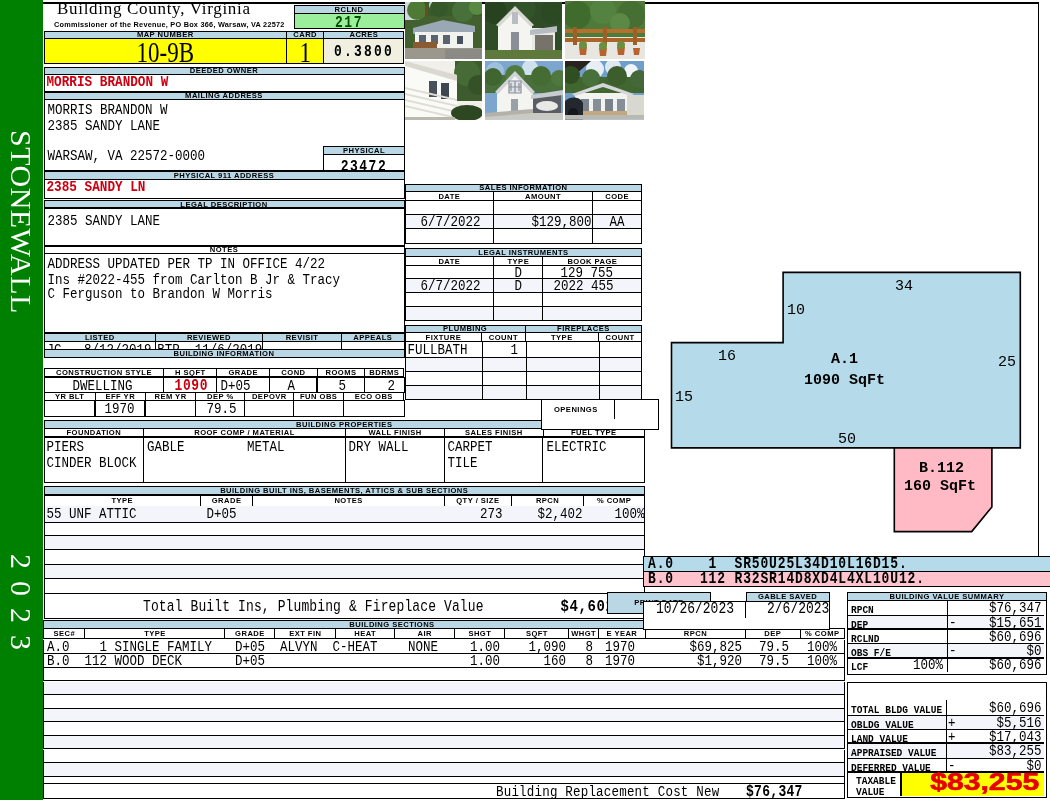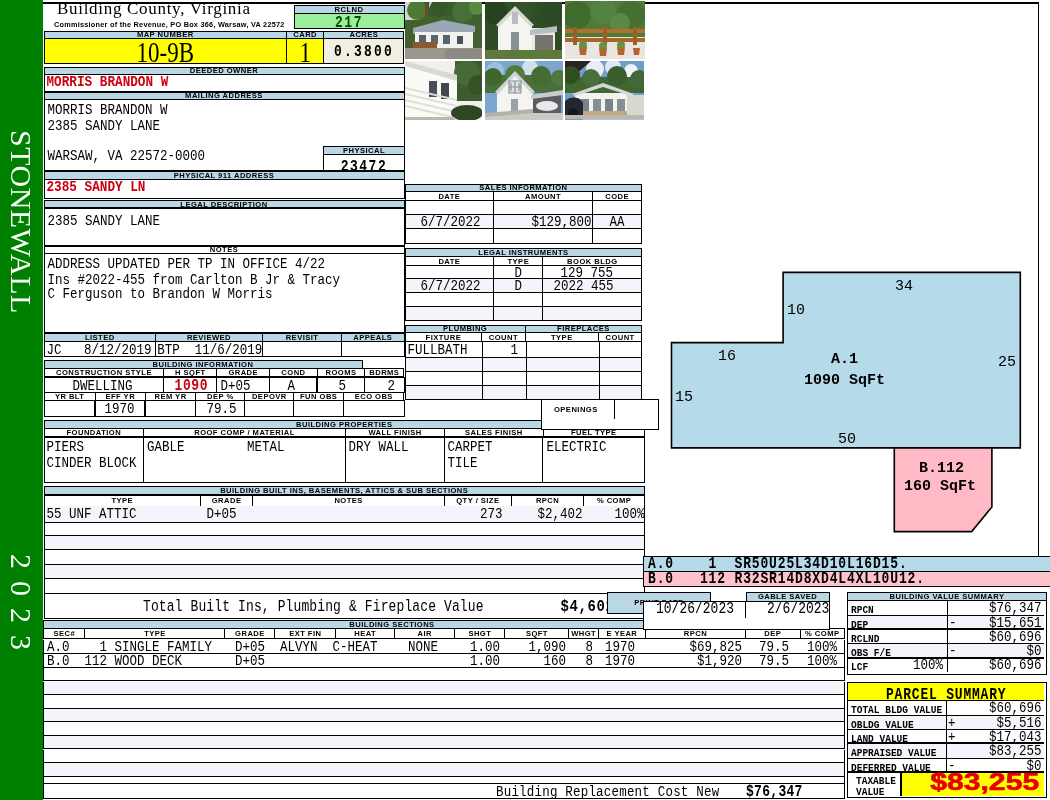--- a/index.html
+++ b/index.html
@@ -93,21 +93,21 @@
 <div class="hd" style="left:340.9px;top:333.2px;width:63.7px;height:8.9px">APPEALS</div>
 
 <div class="bx" style="left:43.5px;top:341.1px;width:361px;height:16.3px">
     <span class="m" style="position:absolute;left:2px;top:0.5px">JC   8/12/2019</span>
     <span class="m" style="position:absolute;left:112.7px;top:0.5px">BTP  11/6/2019</span>
     <div class="a" style="left:110px;top:0;width:1.3px;height:16px;background:#000"></div>
     <div class="a" style="left:217.2px;top:0;width:1.3px;height:16px;background:#000"></div>
     <div class="a" style="left:296.1px;top:0;width:1.3px;height:16px;background:#000"></div>
   </div>
 
-<div class="hd" style="left:43.5px;top:360px;width:319px;height:9px">BUILDING INFORMATION</div>
+<div class="hd" style="left:43.5px;top:349px;width:361px;height:9px">BUILDING INFORMATION</div>
 
 <div class="hd w" style="left:43.5px;top:368.2px;width:121px;height:9.3px">CONSTRUCTION STYLE</div>
 <div class="hd w" style="left:163.3px;top:368.2px;width:54.2px;height:9.3px">H SQFT</div>
 <div class="hd w" style="left:216.2px;top:368.2px;width:54.1px;height:9.3px">GRADE</div>
 <div class="hd w" style="left:269px;top:368.2px;width:48.9px;height:9.3px">COND</div>
 <div class="hd w" style="left:316.6px;top:368.2px;width:48.9px;height:9.3px">ROOMS</div>
 <div class="hd w" style="left:364.2px;top:368.2px;width:40.3px;height:9.3px">BDRMS</div>
 
 <div class="bx" style="left:43.5px;top:376.7px;width:361px;height:16.5px">
 <span class="m" style="position:absolute;left:28px;top:1px">DWELLING</span>
@@ -385,21 +385,21 @@
   </div>
 <div class="row" style="left:404.5px;top:229.2px;width:237.8px;height:14.4px;border-left:1.3px solid #000;border-right:1.3px solid #000">
     <div class="a" style="left:87.2px;top:0;width:1.3px;height:14px;background:#000"></div>
     <div class="a" style="left:186.1px;top:0;width:1.3px;height:14px;background:#000"></div>
   </div>
 
 <div class="hd" style="left:404.5px;top:248.4px;width:237.8px;height:8.5px">LEGAL INSTRUMENTS</div>
 
 <div class="hd w" style="left:404.5px;top:256.1px;width:89.8px;height:10.2px">DATE</div>
 <div class="hd w" style="left:493px;top:256.1px;width:50.7px;height:10.2px">TYPE</div>
-<div class="hd w" style="left:542.4px;top:256.1px;width:99.9px;height:10.2px">BOOK BLDG</div>
+<div class="hd w" style="left:542.4px;top:256.1px;width:99.9px;height:10.2px">BOOK PAGE</div>
 
 <div class="row" style="left:404.5px;top:265.5px;width:237.8px;height:13.8px;border-left:1.3px solid #000;border-right:1.3px solid #000">
 <span class="m" style="position:absolute;left:109px;top:0">D</span>
 <span class="m" style="position:absolute;left:155px;top:0">129 755</span>
 <div class="a" style="left:87.2px;top:0;width:1.3px;height:13.5px;background:#000"></div>
     <div class="a" style="left:136.6px;top:0;width:1.3px;height:13.5px;background:#000"></div>
   </div>
 <div class="row tint" style="left:404.5px;top:279.3px;width:237.8px;height:13.8px;border-left:1.3px solid #000;border-right:1.3px solid #000">
 <span class="m" style="position:absolute;left:15px;top:0">6/7/2022</span>
 <span class="m" style="position:absolute;left:109px;top:0">D</span>
@@ -522,21 +522,20 @@
 <div class="a" style="left:0;top:56.2px;width:196.4px;height:14.5px">
       <span class="mb" style="position:absolute;left:3px;top:2px;font-size:9.5px">LCF</span>
       <span class="m" style="position:absolute;left:65px;top:0;font-size:12.5px">100%</span>
       <span class="m" style="position:absolute;right:3px;top:0;font-size:12.5px">$60,696</span>
     </div>
 <div class="a" style="left:98.7px;top:0;width:1.4px;height:71px;background:#000"></div>
 </div>
 
 <div class="a" style="left:847px;top:681.7px;width:200px;height:116.5px;border:1.8px solid #000;background:#fff">
 
-<div class="a" style="left:0;top:0;width:196.4px;height:18.6px;background:#FFFF00;border-bottom:1.4px solid #000;text-align:center"><span class="mb" style="font-size:13px;letter-spacing:.8px;line-height:15px">PARCEL SUMMARY</span></div>
 
 <div class="a" style="left:0;top:18.6px;width:196.4px;height:14.4px;border-bottom:1.2px solid #000">
       <span class="mb" style="position:absolute;left:3px;top:2px;font-size:9.5px">TOTAL BLDG VALUE</span>
       <span class="m" style="position:absolute;right:3px;top:0;font-size:12.5px">$60,696</span>
     </div>
 
 <div class="a tint" style="left:0;top:33px;width:196.4px;height:14.4px;border-bottom:1.2px solid #000">
       <span class="mb" style="position:absolute;left:3px;top:2px;font-size:9.5px">OBLDG VALUE</span>
       <span class="m" style="position:absolute;left:100px;top:0;font-size:12.5px">+</span>
       <span class="m" style="position:absolute;right:3px;top:0;font-size:12.5px">$5,516</span>

